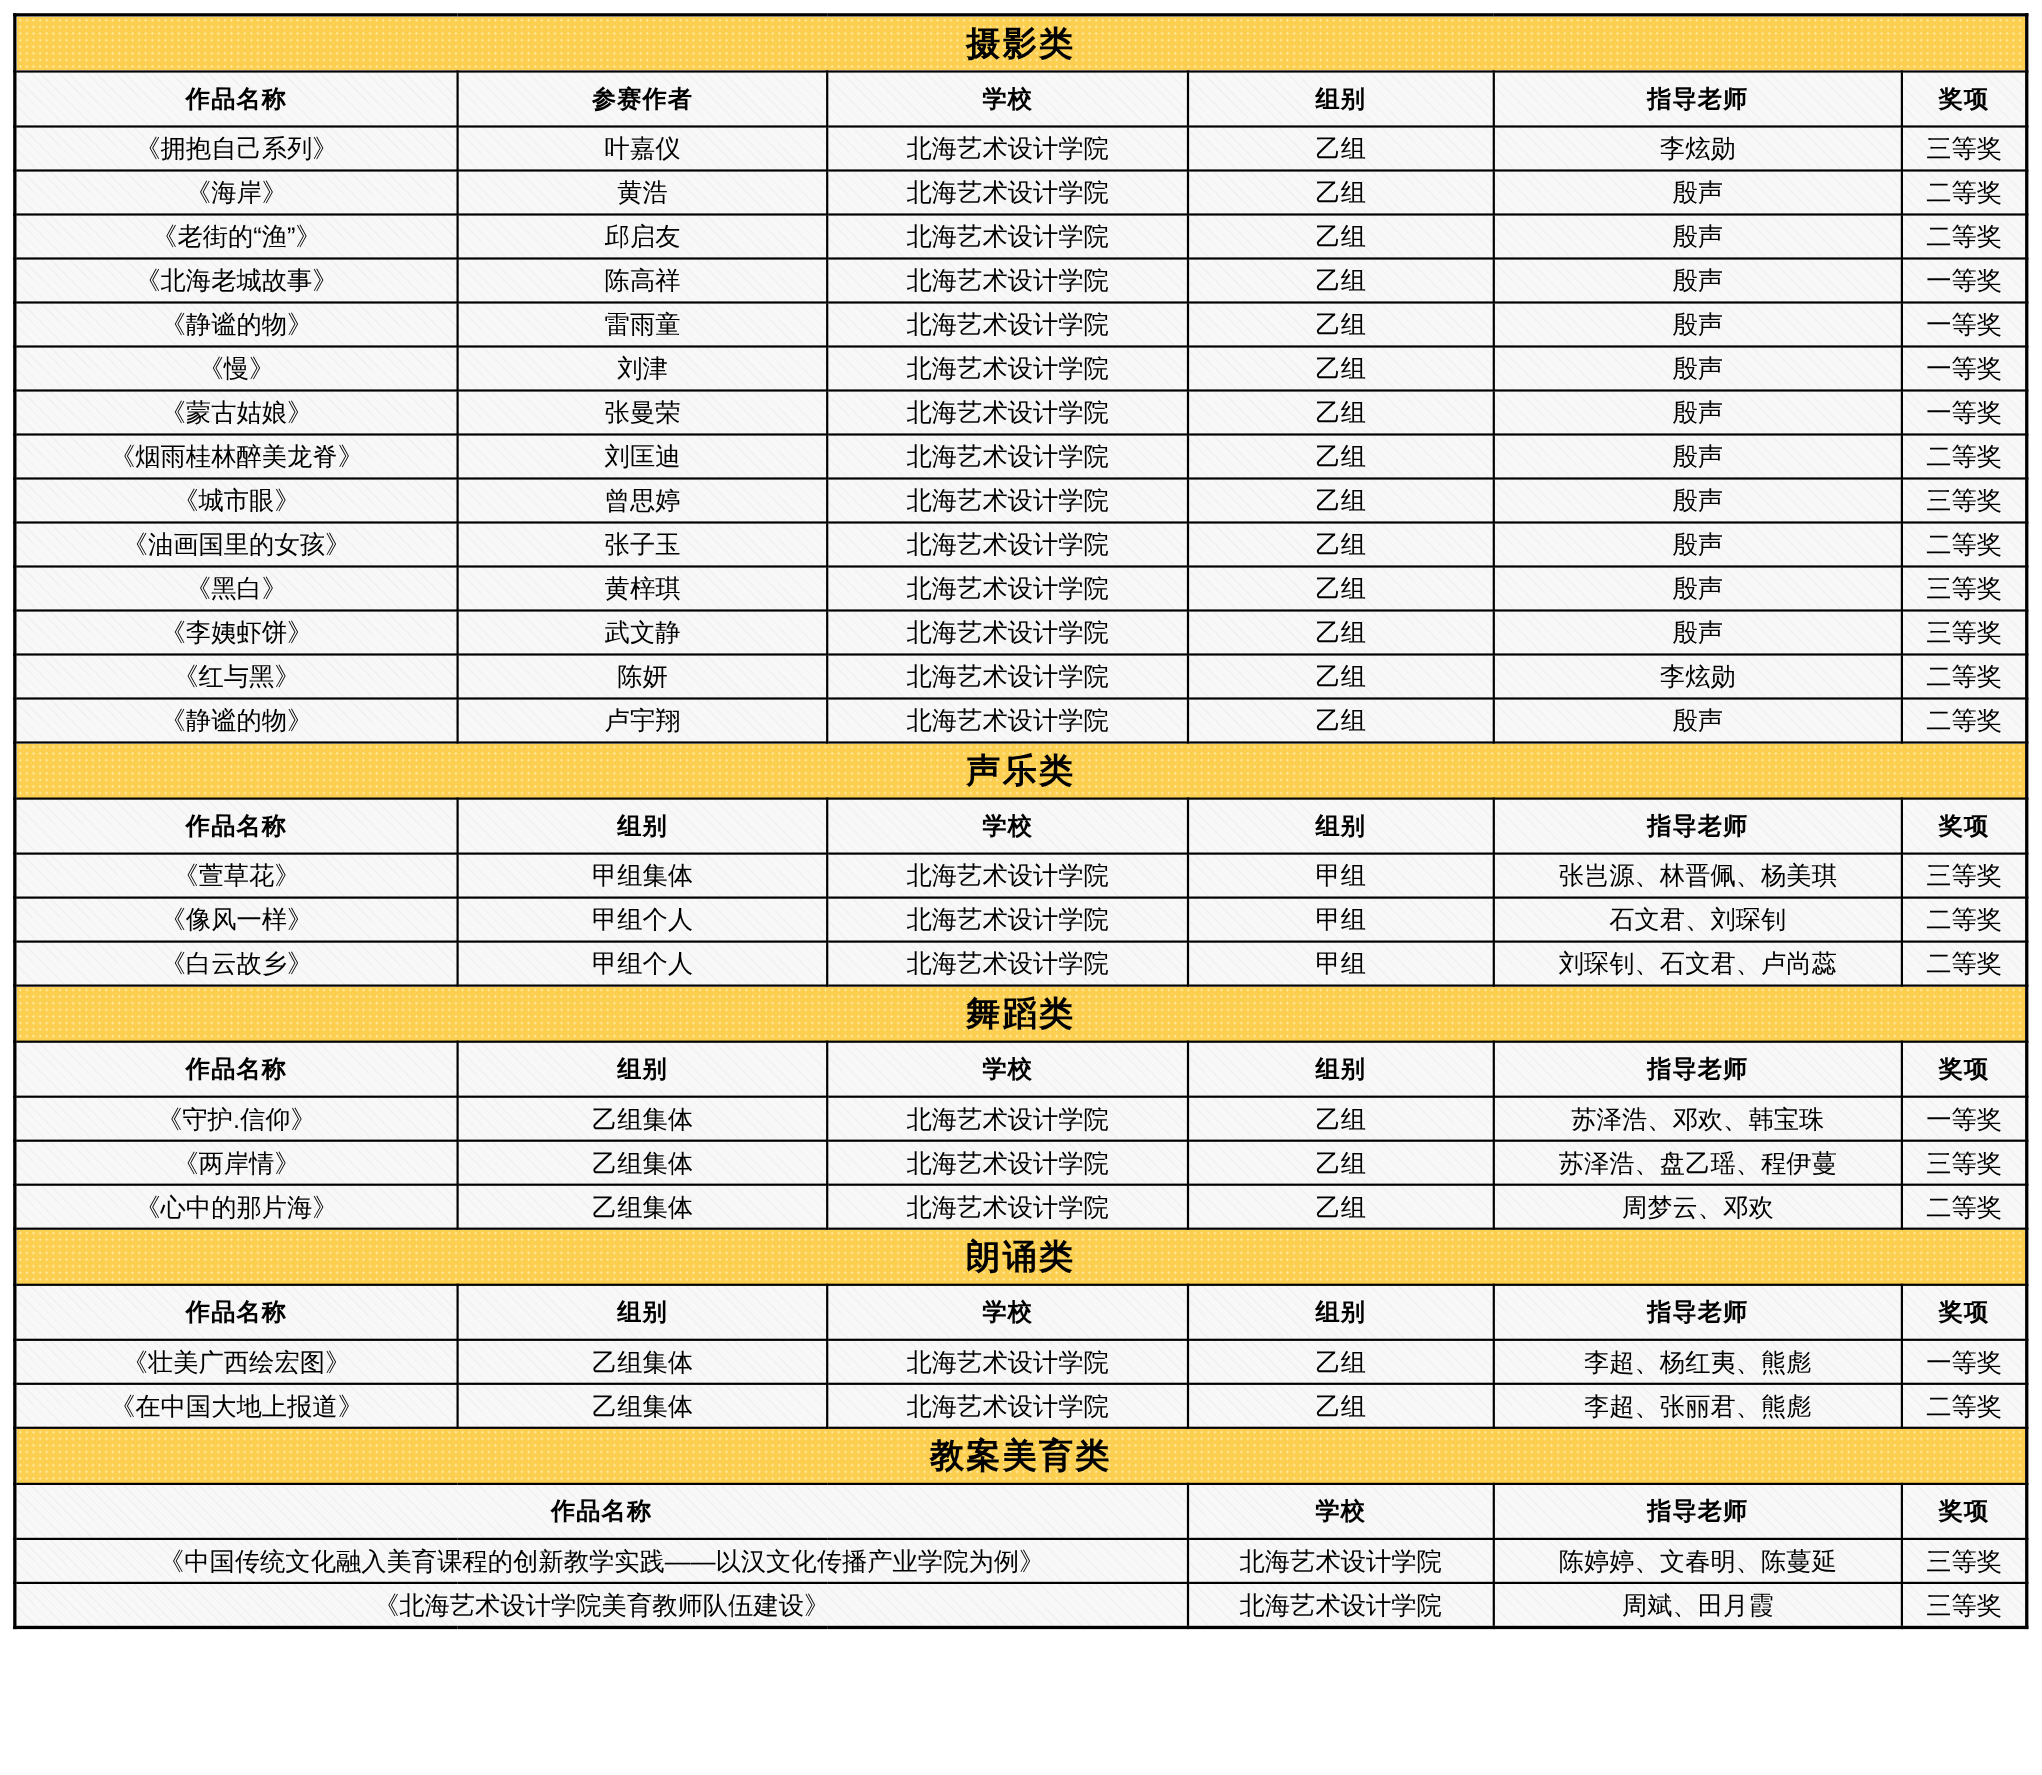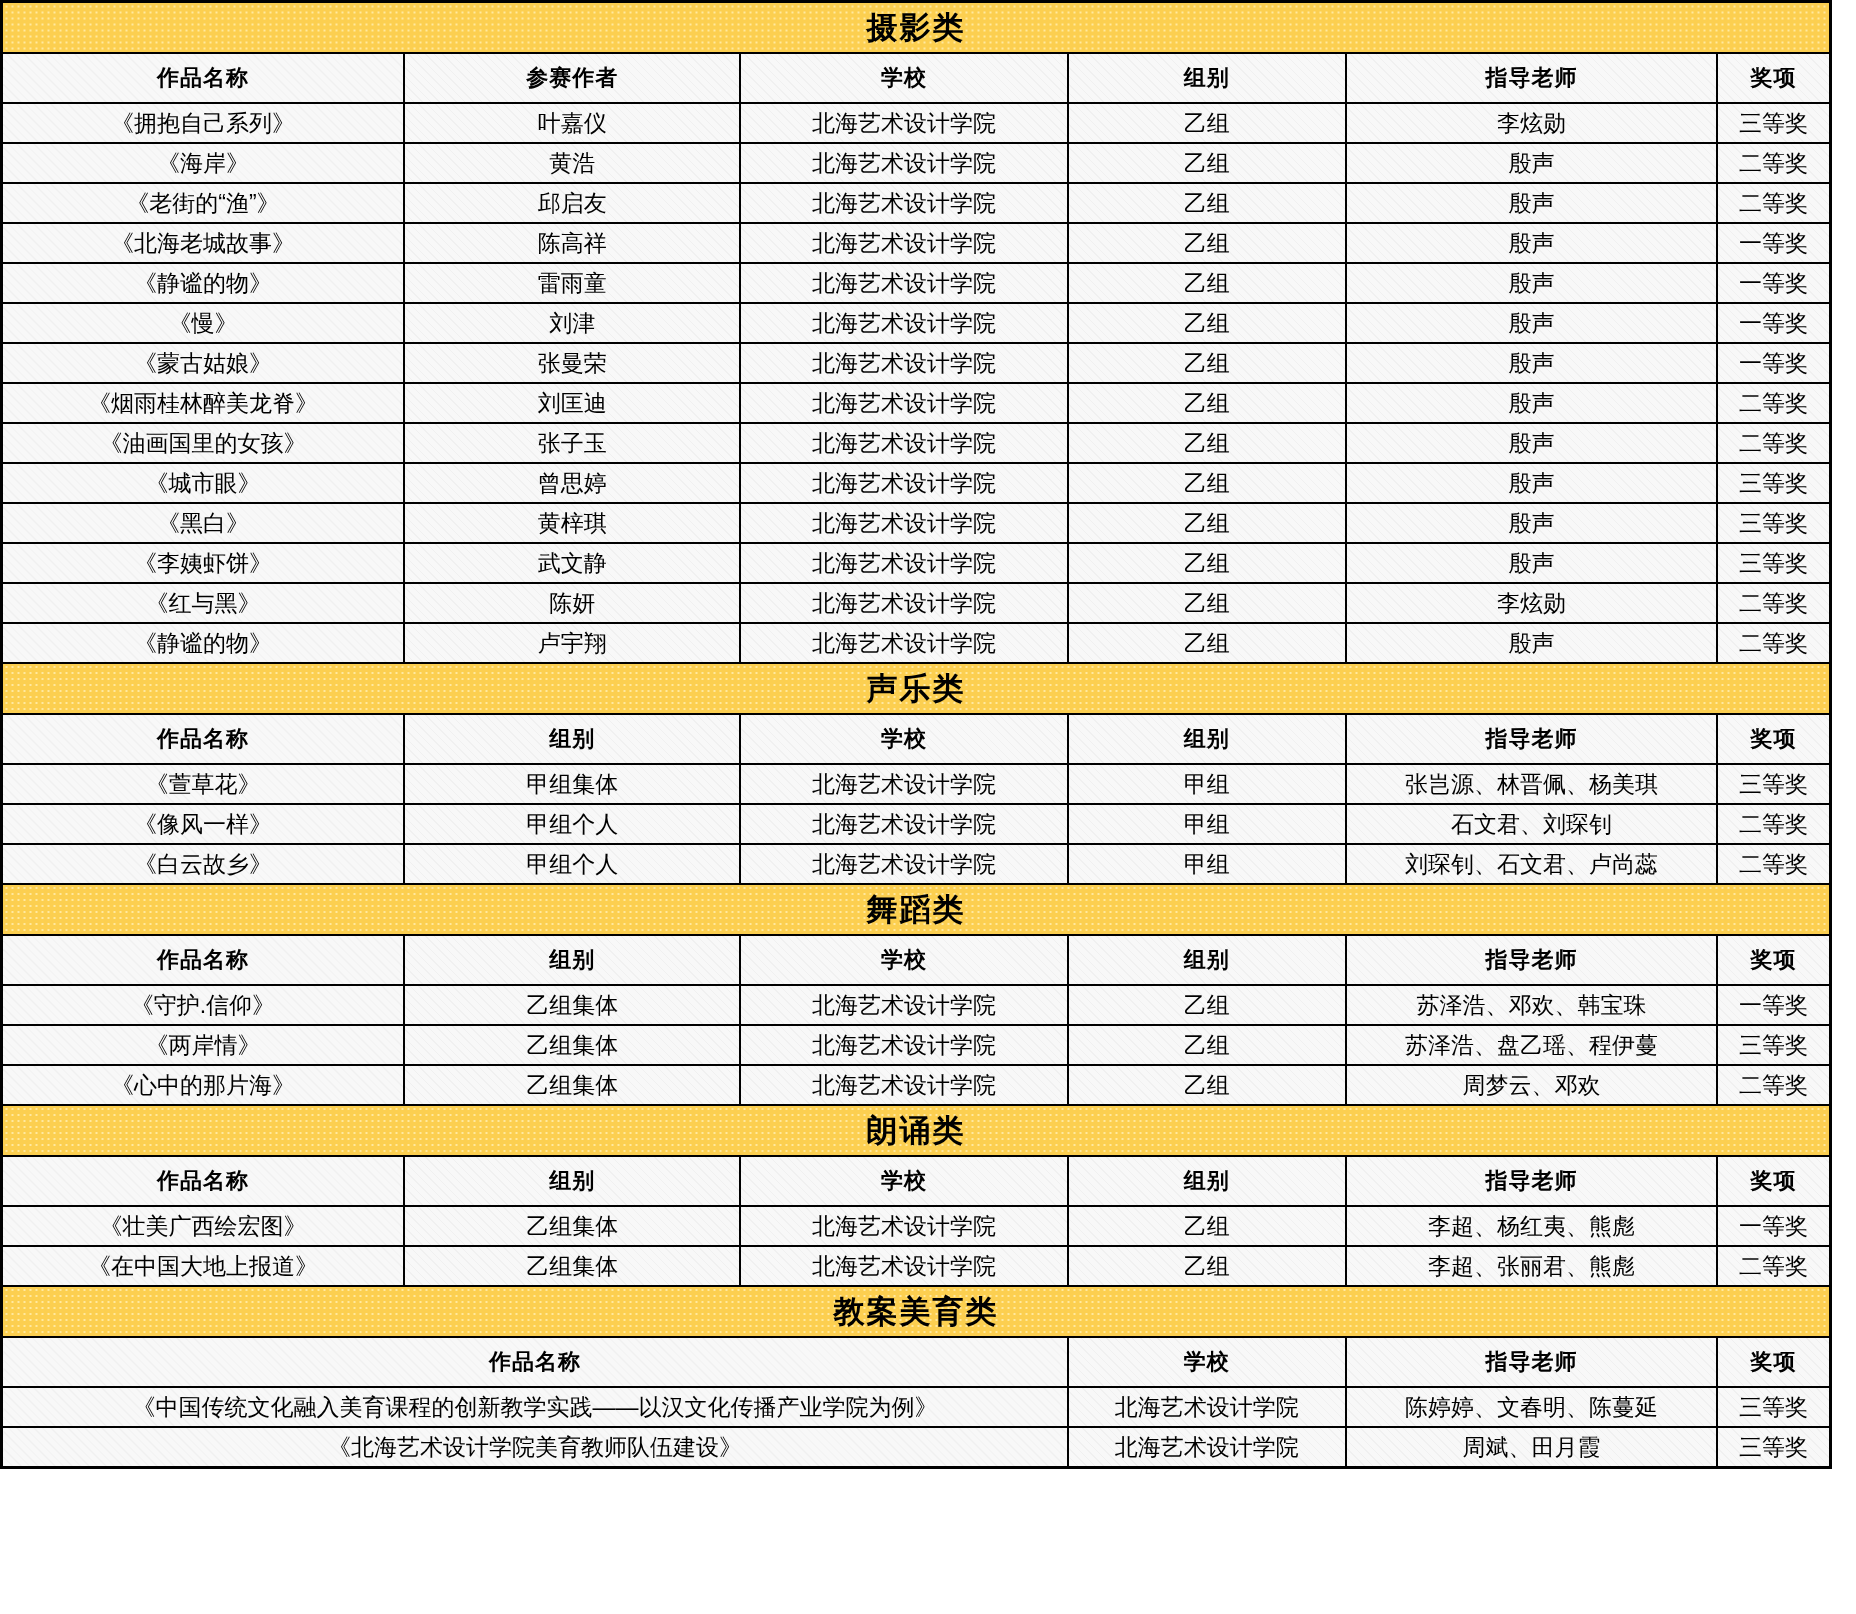--- a/index.html
+++ b/index.html
@@ -5,20 +5,21 @@
   html, body {
     margin: 0;
     padding: 0;
     background: #ffffff;
     font-family: "Liberation Sans", "DejaVu Sans", sans-serif;
   }
   .page {
     width: 1856px;
     height: 1614px;
     box-sizing: border-box;
+    padding: 12px;
     background: #ffffff;
   }
   table.awards {
     width: 1832px;
     border-collapse: collapse;
     table-layout: fixed;
     border: 3px solid #000000;
   }
   col.c1 { width: 22.0%; }
   col.c2 { width: 18.4%; }
@@ -142,34 +143,34 @@
         </tr>
         <tr>
           <td class="cell" colspan="1">《烟雨桂林醉美龙脊》</td>
           <td class="cell" colspan="1">刘匡迪</td>
           <td class="cell" colspan="1">北海艺术设计学院</td>
           <td class="cell" colspan="1">乙组</td>
           <td class="cell" colspan="1">殷声</td>
           <td class="cell" colspan="1">二等奖</td>
         </tr>
         <tr>
+          <td class="cell" colspan="1">《城市眼》</td>
+          <td class="cell" colspan="1">曾思婷</td>
+          <td class="cell" colspan="1">北海艺术设计学院</td>
+          <td class="cell" colspan="1">乙组</td>
+          <td class="cell" colspan="1">殷声</td>
+          <td class="cell" colspan="1">三等奖</td>
+        </tr>
+        <tr>
           <td class="cell" colspan="1">《油画国里的女孩》</td>
           <td class="cell" colspan="1">张子玉</td>
           <td class="cell" colspan="1">北海艺术设计学院</td>
           <td class="cell" colspan="1">乙组</td>
           <td class="cell" colspan="1">殷声</td>
           <td class="cell" colspan="1">二等奖</td>
-        </tr>
-        <tr>
-          <td class="cell" colspan="1">《城市眼》</td>
-          <td class="cell" colspan="1">曾思婷</td>
-          <td class="cell" colspan="1">北海艺术设计学院</td>
-          <td class="cell" colspan="1">乙组</td>
-          <td class="cell" colspan="1">殷声</td>
-          <td class="cell" colspan="1">三等奖</td>
         </tr>
         <tr>
           <td class="cell" colspan="1">《黑白》</td>
           <td class="cell" colspan="1">黄梓琪</td>
           <td class="cell" colspan="1">北海艺术设计学院</td>
           <td class="cell" colspan="1">乙组</td>
           <td class="cell" colspan="1">殷声</td>
           <td class="cell" colspan="1">三等奖</td>
         </tr>
         <tr>

